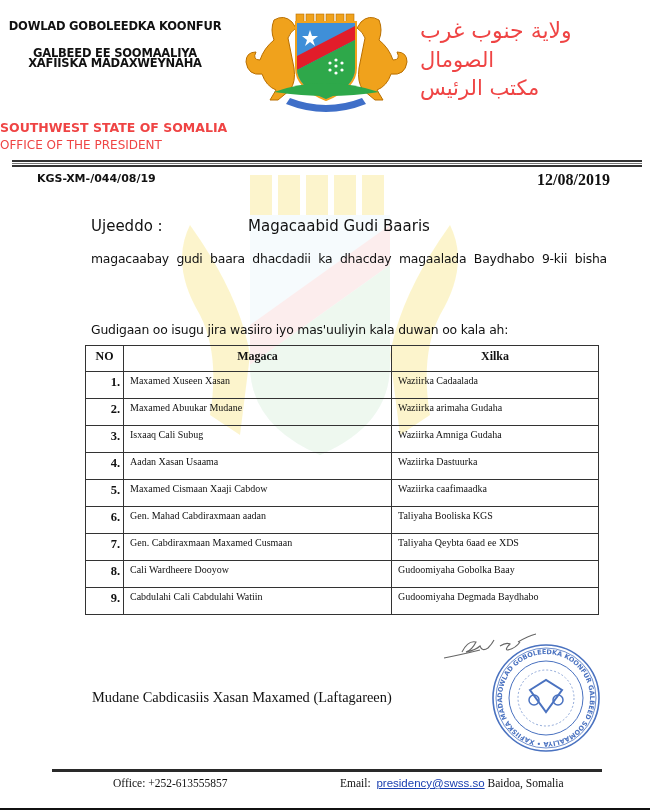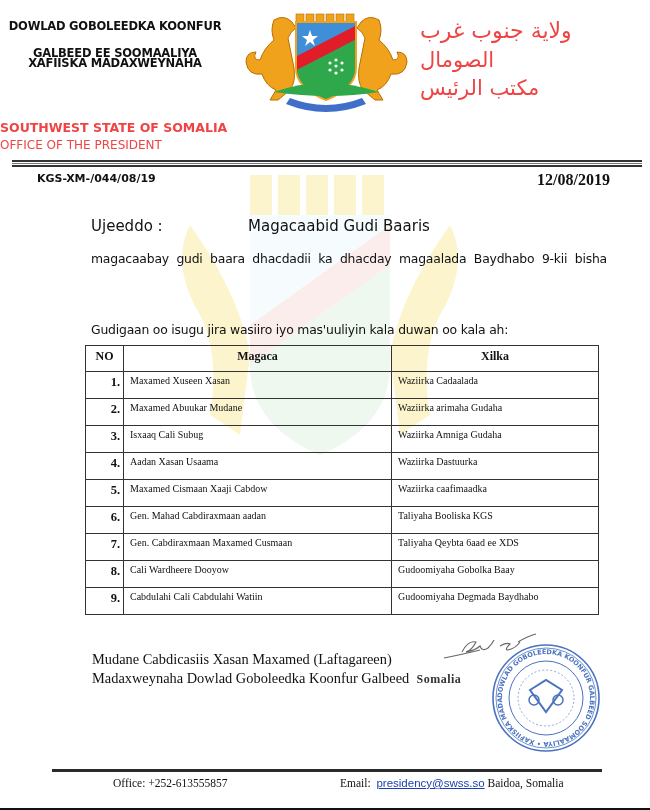--- a/index.html
+++ b/index.html
@@ -158,23 +158,22 @@
       <td>Gudoomiyaha Gobolka Baay</td>
     </tr>
     <tr>
       <td class="no">9.</td>
       <td>Cabdulahi Cali Cabdulahi Watiin</td>
       <td>Gudoomiyaha Degmada Baydhabo</td>
     </tr>
   </tbody>
 </table>
 
-<div class="abs sig" style="top:650px;">
+<div class="abs sig" style="top:688px;">
   <div>Mudane Cabdicasiis Xasan Maxamed (Laftagareen)</div>
-  <div><span>Madaxweynaha Dowlad Goboleedka Koonfur Galbeed</span>&nbsp; <span class="country">Somalia</span></div>
 </div>
 
 <svg class="abs" style="left:440px; top:632px; width:100px; height:30px;" viewBox="0 0 100 30">
   <path d="M4 26 q20 -4 36 -8 M22 20 q6 -12 14 -10 q-4 8 -10 10 q10 -2 14 -6 q2 6 8 2 q4 -4 6 -8 M60 14 q6 -4 10 -2 q-6 6 -2 6 q8 -2 12 -8 M78 10 q10 -6 18 -8" fill="none" stroke="#666" stroke-width="1.1"></path>
 </svg>
 
 <svg class="abs" style="left:490px; top:642px; width:112px; height:112px;" viewBox="0 0 112 112">
   <defs>
     <path id="stampArc" d="M56 56 m-44 0 a44 44 0 1 1 88 0 a44 44 0 1 1 -88 0"></path>
   </defs>

